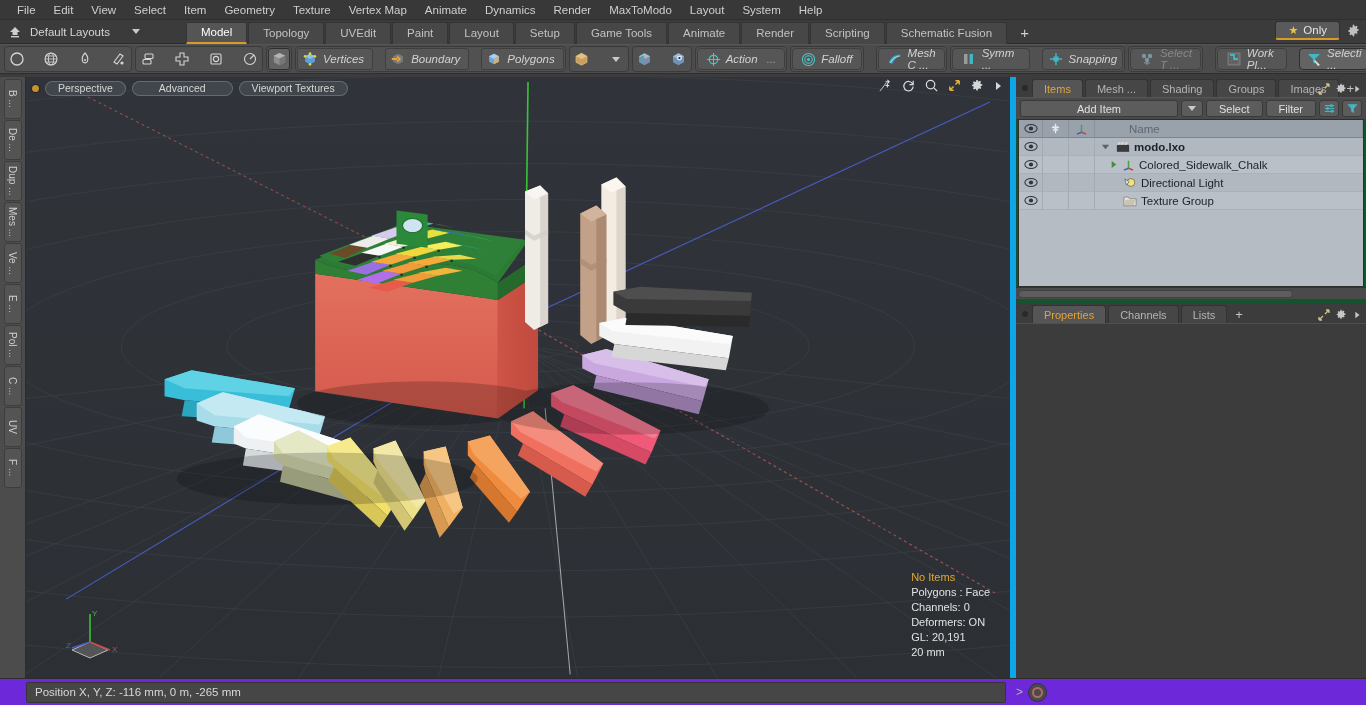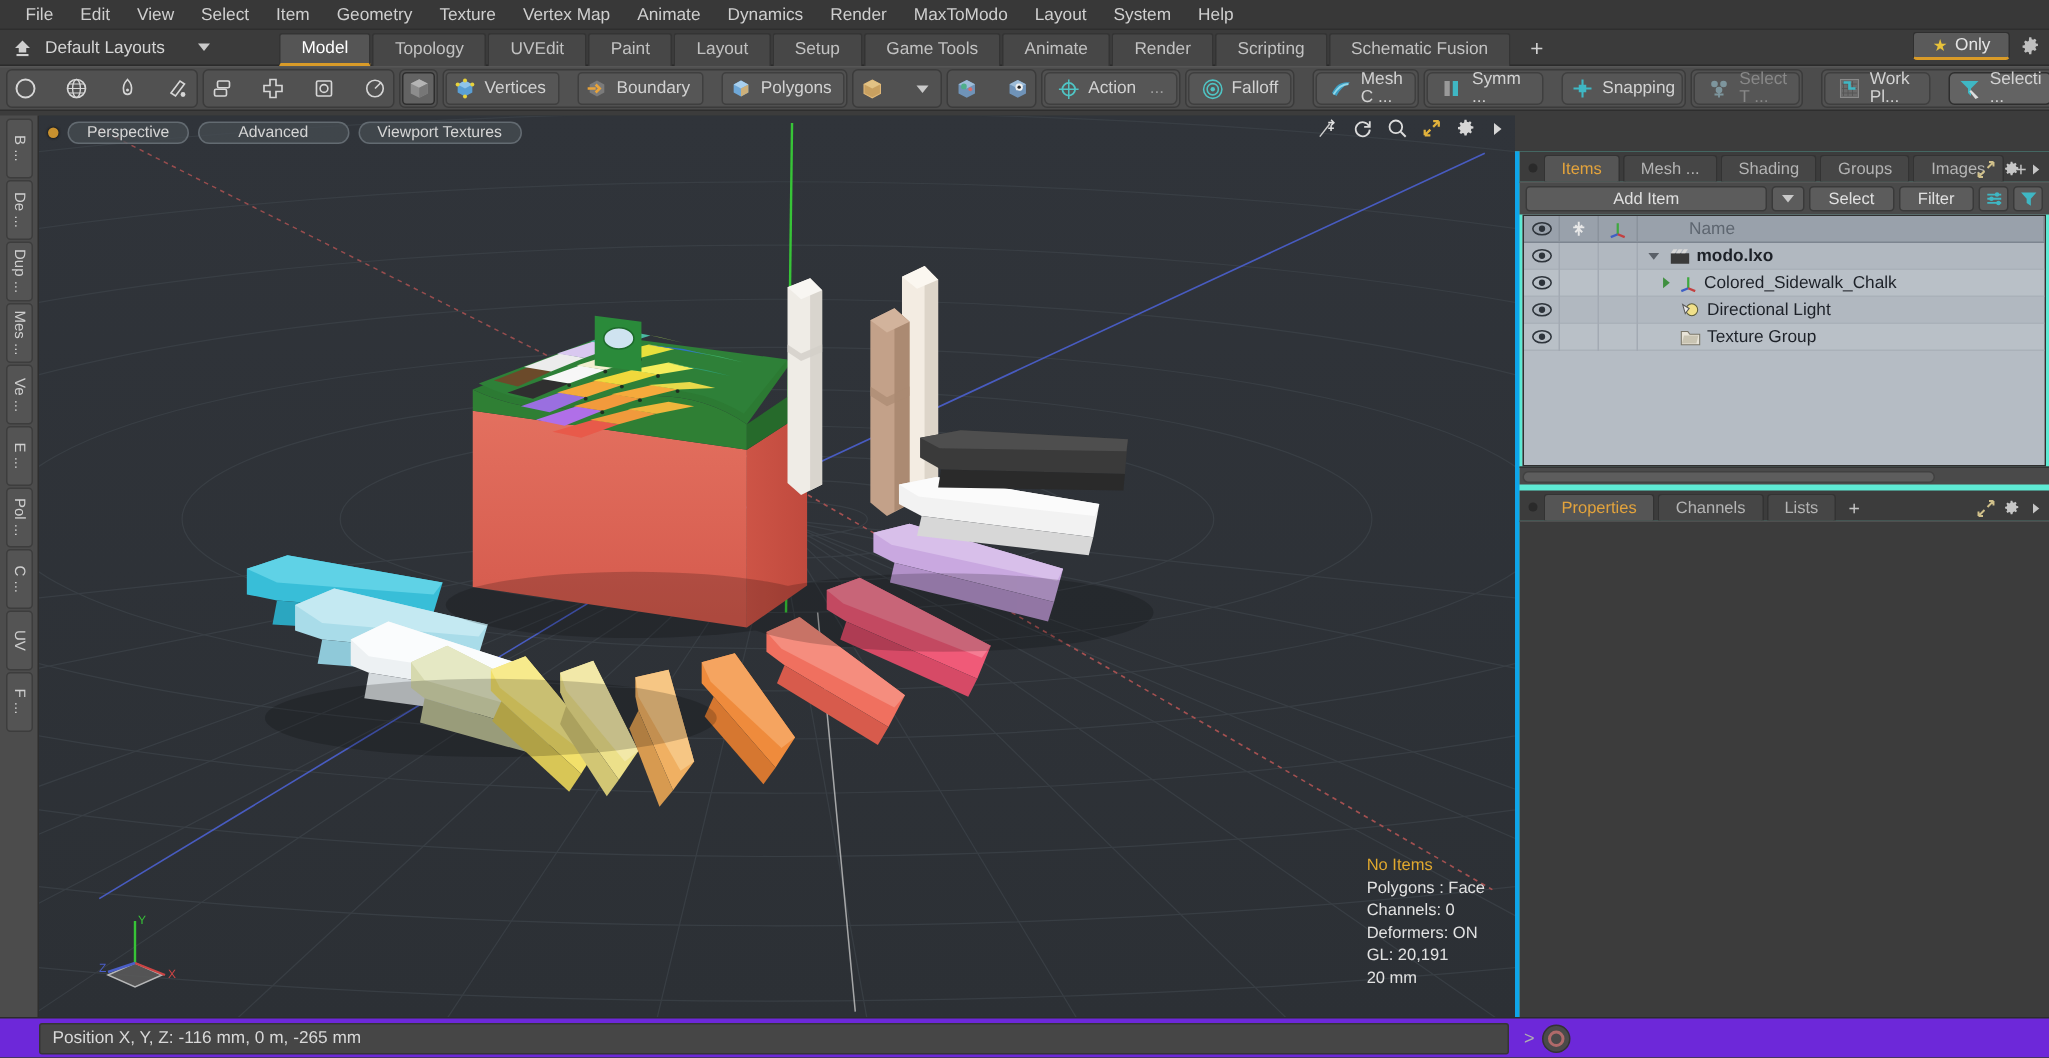--- a/index.html
+++ b/index.html
@@ -69,21 +69,21 @@
 
   
   .toolbar {
     height: 30px; background: #4c4c4c;
     display: flex; align-items: center; gap: 3px;
     padding: 0 4px;
     border-bottom: 1px solid #2e2e2e;
     border-top: 1px solid #565656;
   }
   .tgroup { display: flex; align-items: center; gap: 12px;
-    background: #515151; border: 1px solid #3b3b3b; border-radius: 4px; padding: 1px; }
+    background: #515151; border: 1px solid #3b3b3b; border-radius: 4px; padding: 1px; font-style: italic; }
   .tbtn {
     height: 22px; min-width: 22px; display:flex; align-items:center; justify-content:center;
     border-radius: 3px; color:#d2d2d2;
   }
   .tbtn.labeled { padding: 0 8px 0 4px; gap:5px; font-size:11.5px; background:#565656; border:1px solid #3f3f3f;}
   .tbtn.solo { background:#565656; border:1px solid #3f3f3f; border-radius:4px; padding:0 8px; gap:5px; font-size:11.5px;}
   .tbtn.dim { color:#888; }
   .tbtn.pressed { background:#636363; border:1px solid #2e2e2e; }
   .sep { width:1px; height:20px; background:#3a3a3a; margin: 0 3px; }
   .ico { display:flex; align-items:center; justify-content:center; }
@@ -120,21 +120,21 @@
   }
   .vptop-right { position:absolute; right:6px; top:1px; display:flex; align-items:center; gap:8px; z-index:6;}
   .vpi { color:#d8d8d8; display:flex; align-items:center; }
   .vstats {
     position:absolute; right:20px; bottom:18px; text-align:left; z-index:6;
     font-size:11px; line-height:15px; color:#e2e2e2;
   }
   .vstats .noitems { color:#e0a82e; }
 
   
-  .rpanel { width:356px; background:#5eead4; display:flex; flex-direction:column; border-left:3px solid #0ea5e9;margin-top:24px;}
+  .rpanel { width:356px; background:#14532d; display:flex; flex-direction:column; border-left:6px solid #0ea5e9;}
   .ptabs {
     height:20px; display:flex; align-items:flex-end; background:#3c3c3c;
     padding-left:4px; position:relative;
   }
   .pdot { width:6px;height:6px;border-radius:50%;background:#2a2a2a;margin:0 4px 6px 2px;}
   .ptab {
     height:18px; padding:0 11px; display:flex; align-items:center;
     font-size:11px; color:#b4b4b4; background:#464646;
     border:1px solid #333; border-bottom:none; border-radius:3px 3px 0 0; margin-right:2px;
   }

